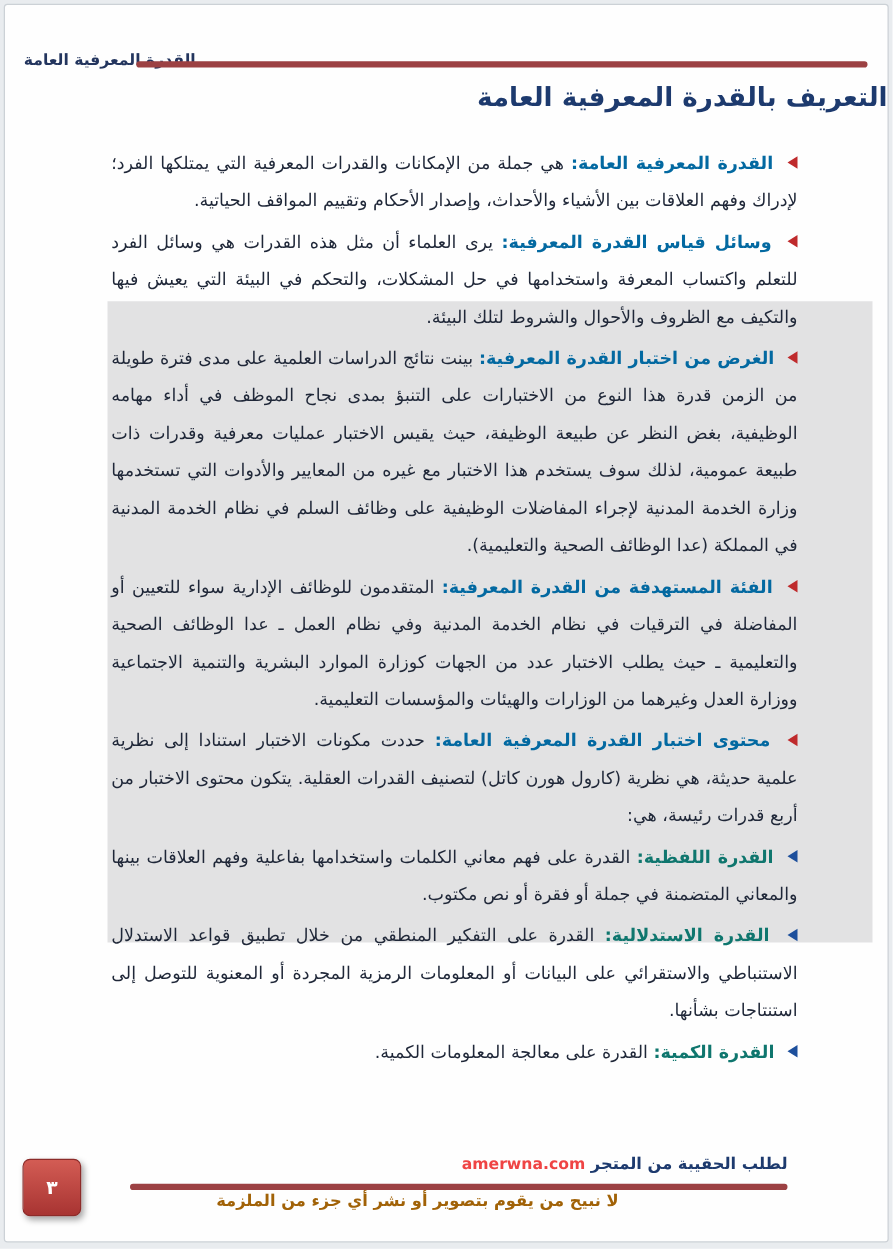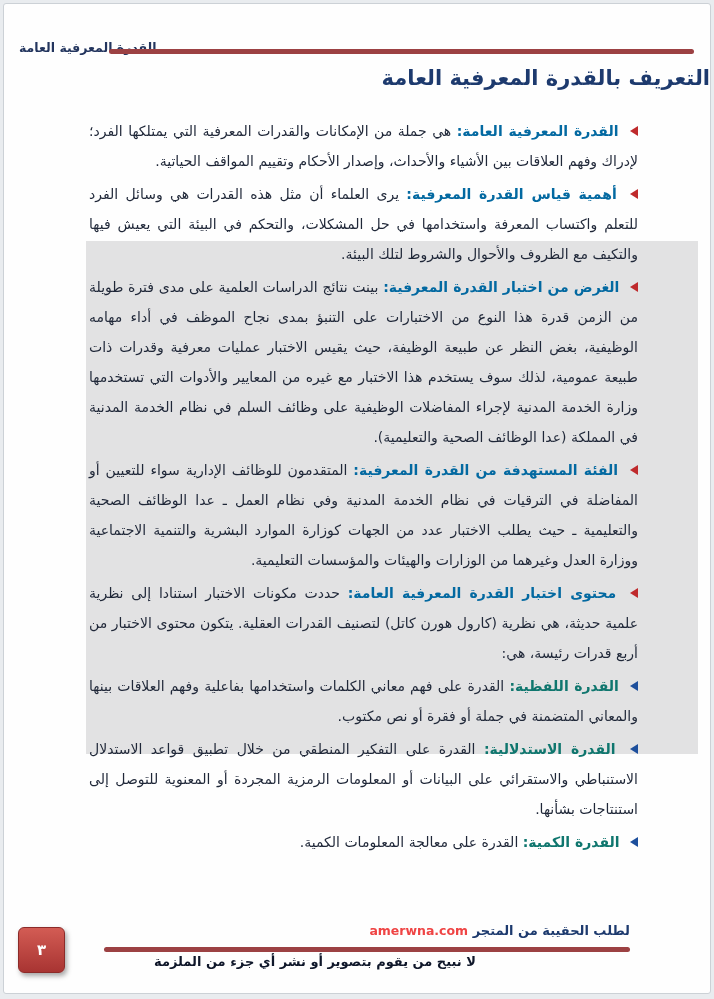--- a/index.html
+++ b/index.html
@@ -63,23 +63,23 @@
     position: absolute; top: 919px; right: 80px;
     direction: rtl; font-size: 13px; font-weight: bold;
     color: #1d3a6e; white-space: nowrap;
   }
   .footer-link { color: #ef4444; font-size: 12.5px; text-decoration: none; }
   .footer-rule {
     position: absolute; left: 100px; right: 80px; top: 943px;
     height: 4.5px; background: #9c4143; border-radius: 3px;
   }
   .footer-notice {
-    position: absolute; top: 950px; left: 150px;
+    position: absolute; top: 950px; left: 169px;
     direction: rtl; font-size: 13px; font-weight: bold;
-    color: #0f172a; white-space: nowrap;
+    color: #a16207; white-space: nowrap;
   }
   .page-badge {
     position: absolute; left: 14px; top: 923px;
     width: 47px; height: 46px;
     background: linear-gradient(#d35c54, #a83432);
     border: 1px solid #8c2b29; border-radius: 6px;
     box-shadow: 2px 3px 5px rgba(0,0,0,0.35);
     color: #ffffff; font-size: 15px; font-weight: bold;
     display: flex; align-items: center; justify-content: center;
   }
@@ -93,21 +93,21 @@
   <div class="header-rule"></div>
 
   <h1 class="page-title">التعريف بالقدرة المعرفية العامة</h1>
 
   <div class="gray-block"></div>
 
   <div class="content">
 
     <p class="para"><span class="tri tri-red"></span> <span class="head c-blue">القدرة المعرفية العامة:</span> <span>هي جملة من الإمكانات والقدرات المعرفية التي يمتلكها الفرد؛ لإدراك وفهم العلاقات بين الأشياء والأحداث، وإصدار الأحكام وتقييم المواقف الحياتية.</span></p>
 
-    <p class="para"><span class="tri tri-red"></span> <span class="head c-blue">أهمية قياس القدرة المعرفية:</span> <span>يرى العلماء أن مثل هذه القدرات هي وسائل الفرد للتعلم واكتساب المعرفة واستخدامها في حل المشكلات، والتحكم في البيئة التي يعيش فيها والتكيف مع الظروف والأحوال والشروط لتلك البيئة.</span></p>
+    <p class="para"><span class="tri tri-red"></span> <span class="head c-blue">وسائل قياس القدرة المعرفية:</span> <span>يرى العلماء أن مثل هذه القدرات هي وسائل الفرد للتعلم واكتساب المعرفة واستخدامها في حل المشكلات، والتحكم في البيئة التي يعيش فيها والتكيف مع الظروف والأحوال والشروط لتلك البيئة.</span></p>
 
     <p class="para"><span class="tri tri-red"></span> <span class="head c-blue">الغرض من اختبار القدرة المعرفية:</span> <span>بينت نتائج الدراسات العلمية على مدى فترة طويلة من الزمن قدرة هذا النوع من الاختبارات على التنبؤ بمدى نجاح الموظف في أداء مهامه الوظيفية، بغض النظر عن طبيعة الوظيفة، حيث يقيس الاختبار عمليات معرفية وقدرات ذات طبيعة عمومية، لذلك سوف يستخدم هذا الاختبار مع غيره من المعايير والأدوات التي تستخدمها وزارة الخدمة المدنية لإجراء المفاضلات الوظيفية على وظائف السلم في نظام الخدمة المدنية في المملكة (عدا الوظائف الصحية والتعليمية).</span></p>
 
     <p class="para"><span class="tri tri-red"></span> <span class="head c-blue">الفئة المستهدفة من القدرة المعرفية:</span> <span>المتقدمون للوظائف الإدارية سواء للتعيين أو المفاضلة في الترقيات في نظام الخدمة المدنية وفي نظام العمل ـ عدا الوظائف الصحية والتعليمية ـ حيث يطلب الاختبار عدد من الجهات كوزارة الموارد البشرية والتنمية الاجتماعية ووزارة العدل وغيرهما من الوزارات والهيئات والمؤسسات التعليمية.</span></p>
 
     <p class="para"><span class="tri tri-red"></span> <span class="head c-blue">محتوى اختبار القدرة المعرفية العامة:</span> <span>حددت مكونات الاختبار استنادا إلى نظرية علمية حديثة، هي نظرية (كارول هورن كاتل) لتصنيف القدرات العقلية. يتكون محتوى الاختبار من أربع قدرات رئيسة، هي:</span></p>
 
     <p class="para"><span class="tri tri-blue"></span> <span class="head c-red">القدرة اللفظية:</span> <span>القدرة على فهم معاني الكلمات واستخدامها بفاعلية وفهم العلاقات بينها والمعاني المتضمنة في جملة أو فقرة أو نص مكتوب.</span></p>
 
     <p class="para"><span class="tri tri-blue"></span> <span class="head c-red">القدرة الاستدلالية:</span> <span>القدرة على التفكير المنطقي من خلال تطبيق قواعد الاستدلال الاستنباطي والاستقرائي على البيانات أو المعلومات الرمزية المجردة أو المعنوية للتوصل إلى استنتاجات بشأنها.</span></p>

